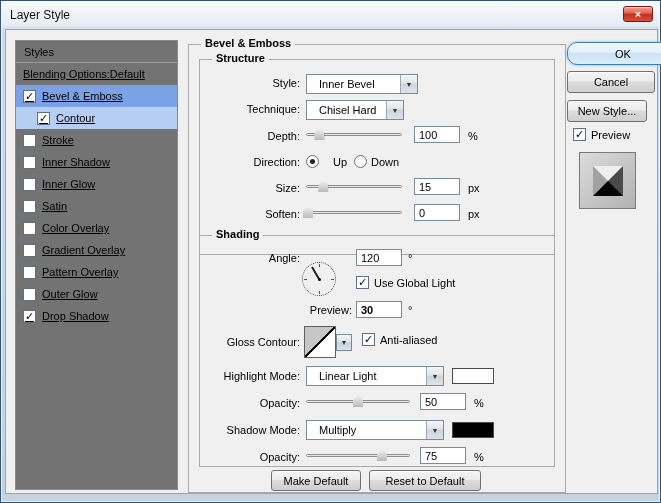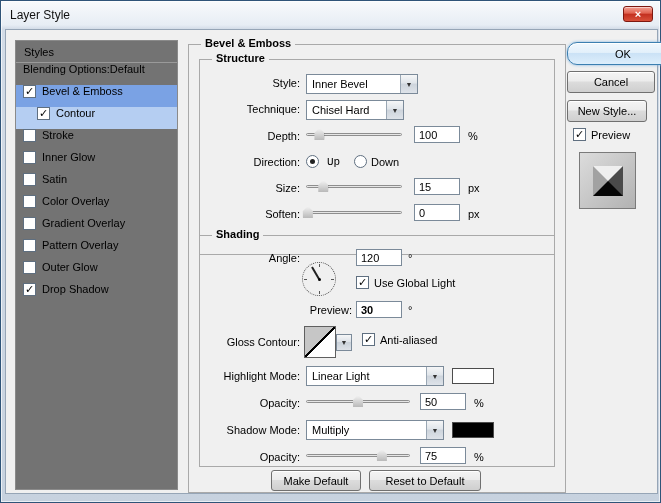--- a/index.html
+++ b/index.html
@@ -23,40 +23,40 @@
   }
   .content {
     position:absolute; left:4px; top:28px; width:653px; height:465px;
     background:#f0f0f0; border:1px solid #96a5b6;
   }
 
   
   .sidebar { position:absolute; left:9px; top:10px; width:163px; height:450px;
     background:#737373; border:1px solid #8a8a8a; overflow:hidden; }
   .sidebar-header { height:22px; line-height:22px; padding-left:8px; border-bottom:1px solid #9a9a9a; }
-  .style-row { height:22px; display:flex; align-items:flex-start; gap:6px; padding-left:7px; }
+  .style-row { height:22px; display:flex; align-items:center; gap:6px; padding-left:7px;text-decoration:underline; }
   .style-row.indent { padding-left:21px; }
   .style-row.selected { background:#7aa2e4; }
   .style-row.subsel  { background:#b5cef2; }
 
   .checkbox { width:13px; height:13px; background:#fff; border:1px solid #5f6f80;
     display:inline-flex; align-items:center; justify-content:center;
     font-size:11px; line-height:11px; flex:0 0 auto; }
 
   
   .group { position:absolute; border:1px solid #a9a9a9; }
   .legend { position:absolute; top:-8px; left:12px; background:#f0f0f0; padding:0 4px; font-weight:bold; }
 
   .lbl { position:absolute; text-align:right; }
   .unit { position:absolute; }
 
   
   .combo { position:absolute; height:20px; background:#fff; border:1px solid #7b8a99;
     display:flex; align-items:center; }
-  .combo-label { flex:1; padding:0 5px; white-space:nowrap; overflow:hidden; }
+  .combo-label { flex:1; padding:0 12px; white-space:nowrap; overflow:hidden; }
   .combo-arrow { width:17px; align-self:stretch; border-left:1px solid #9aa7b4;
     background:linear-gradient(#f5f6f7,#e0e5ea 45%,#cdd4dc 50%,#dee3e9);
     display:flex; align-items:center; justify-content:center; font-size:7px; color:#333; }
 
   
   .field { position:absolute; height:17px; border:1px solid #7b8a99; background:#fff;
     font-family:"Liberation Sans", sans-serif; font-size:11px; padding:0 4px; }
 
   
   .slider { position:absolute; height:14px; }
@@ -143,20 +143,24 @@
         <span class="checkbox">✓</span>
         <span>Contour</span>
       </div>
 
 
       <div class="style-row">
         <span class="checkbox"></span>
         <span>Stroke</span>
       </div>
 
+      <div class="style-row">
+        <span class="checkbox"></span>
+        <span>Inner Shadow</span>
+      </div>
 
       <div class="style-row">
         <span class="checkbox"></span>
         <span>Inner Glow</span>
       </div>
 
       <div class="style-row">
         <span class="checkbox"></span>
         <span>Satin</span>
       </div>
@@ -208,21 +212,21 @@
         <span class="lbl" style="left:4px; top:70px; width:96px;">Depth:</span>
         <div class="slider" style="left:106px; top:67px; width:96px;">
           <div class="track"></div>
           <div class="thumb" style="left: 14%;"></div>
         </div>
         <input class="field" style="left: 214px; top: 66px; width: 46px;" value="100">
         <span class="unit" style="left:268px; top:70px;">%</span>
 
         <span class="lbl" style="left:4px; top:96px; width:96px;">Direction:</span>
         <span class="radio checked" style="left:106px; top:95px;"></span>
-        <span class="unit" style="left:127px; top:96px;font-family:Liberation Mono, monospace;">Up</span>
+        <span class="unit" style="left:133px; top:96px;">Up</span>
         <span class="radio" style="left:154px; top:95px;"></span>
         <span class="unit" style="left:171px; top:96px;">Down</span>
 
         <span class="lbl" style="left:4px; top:122px; width:96px;">Size:</span>
         <div class="slider" style="left:106px; top:119px; width:96px;">
           <div class="track"></div>
           <div class="thumb" style="left: 18%;"></div>
         </div>
         <input class="field" style="left: 214px; top: 118px; width: 46px;" value="15">
         <span class="unit" style="left:268px; top:122px;">px</span>

